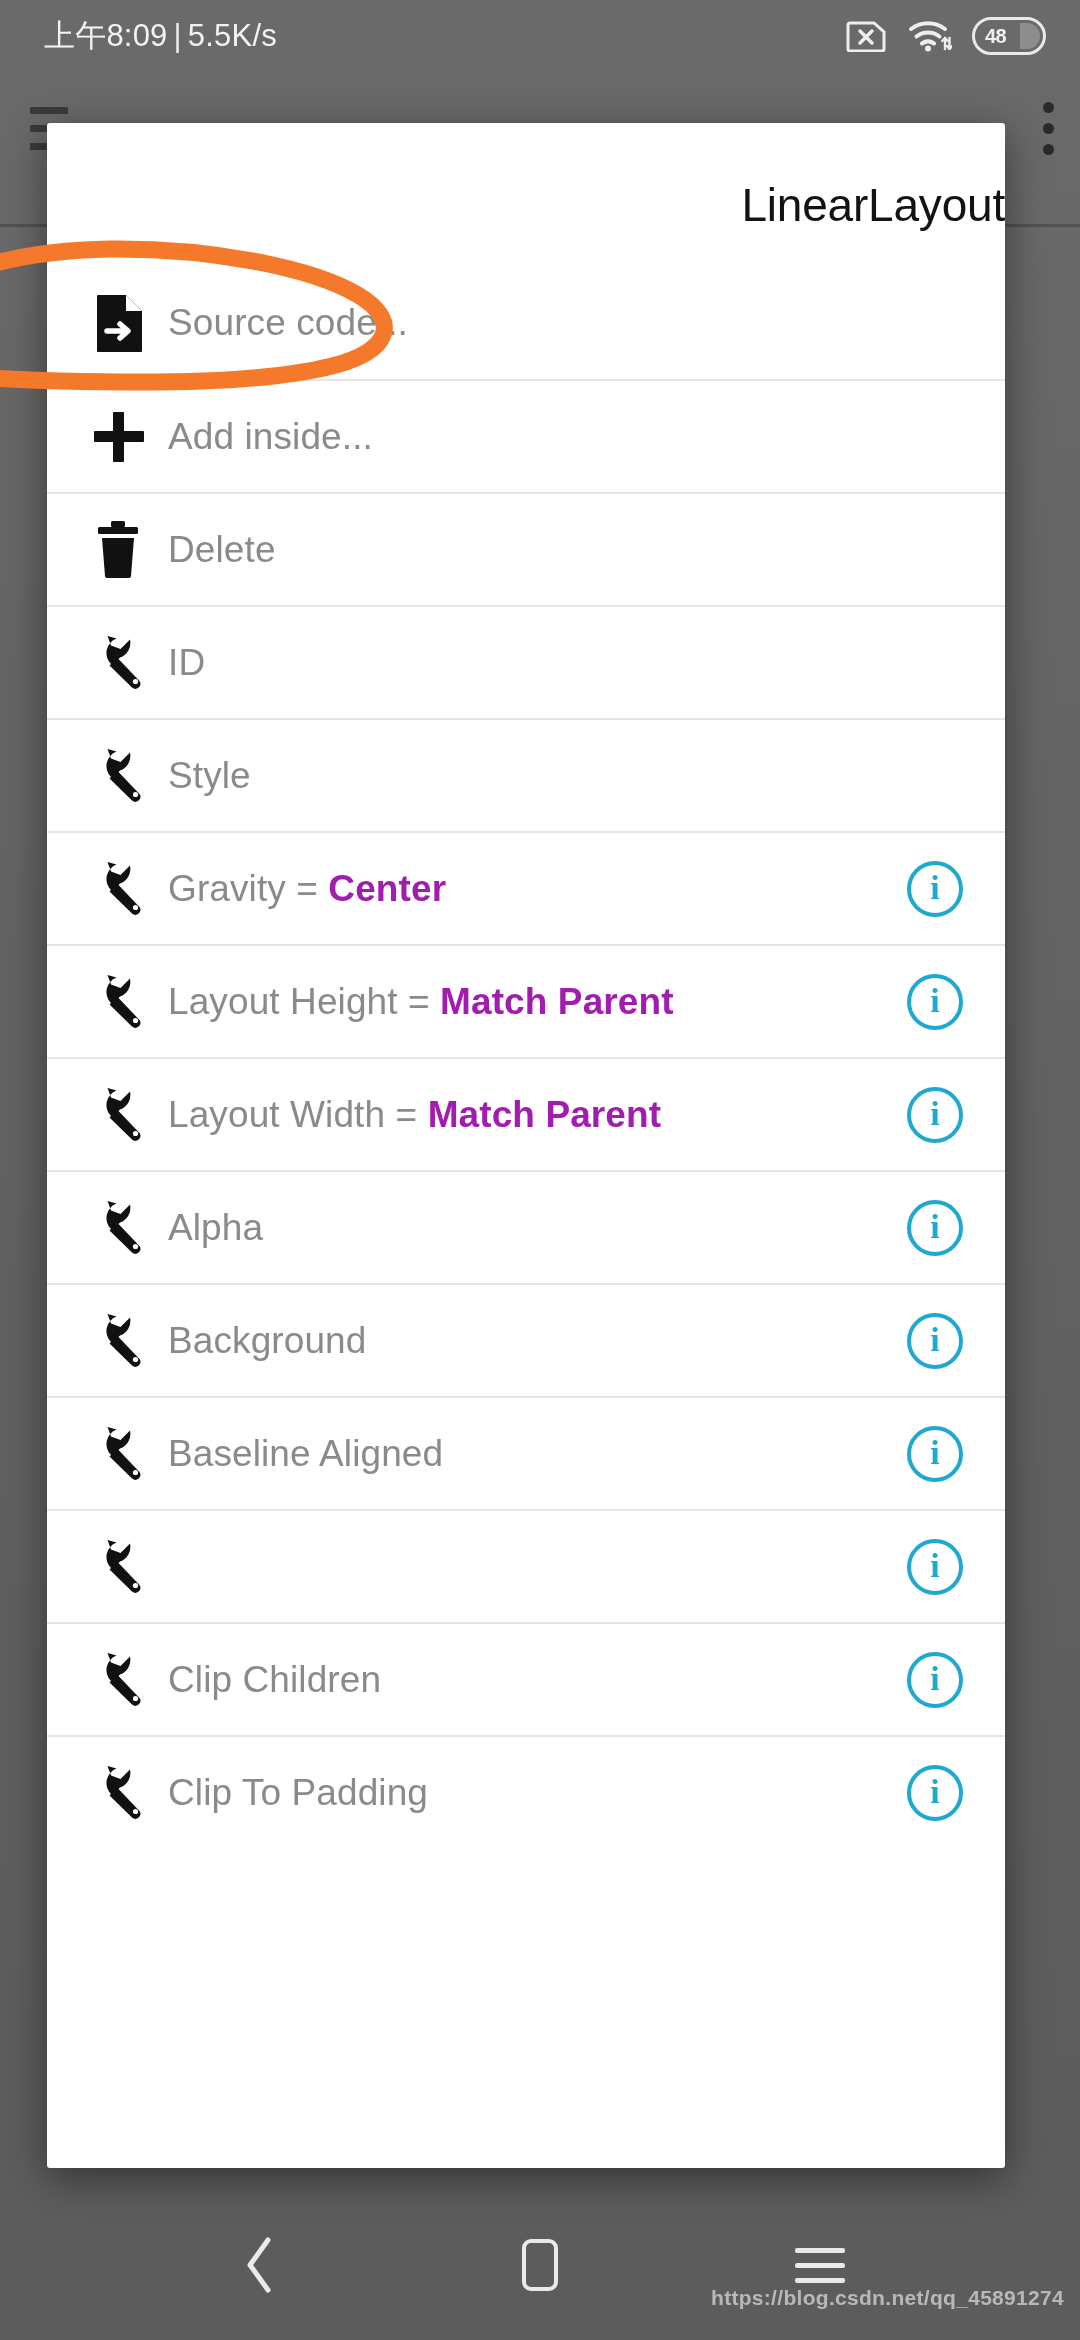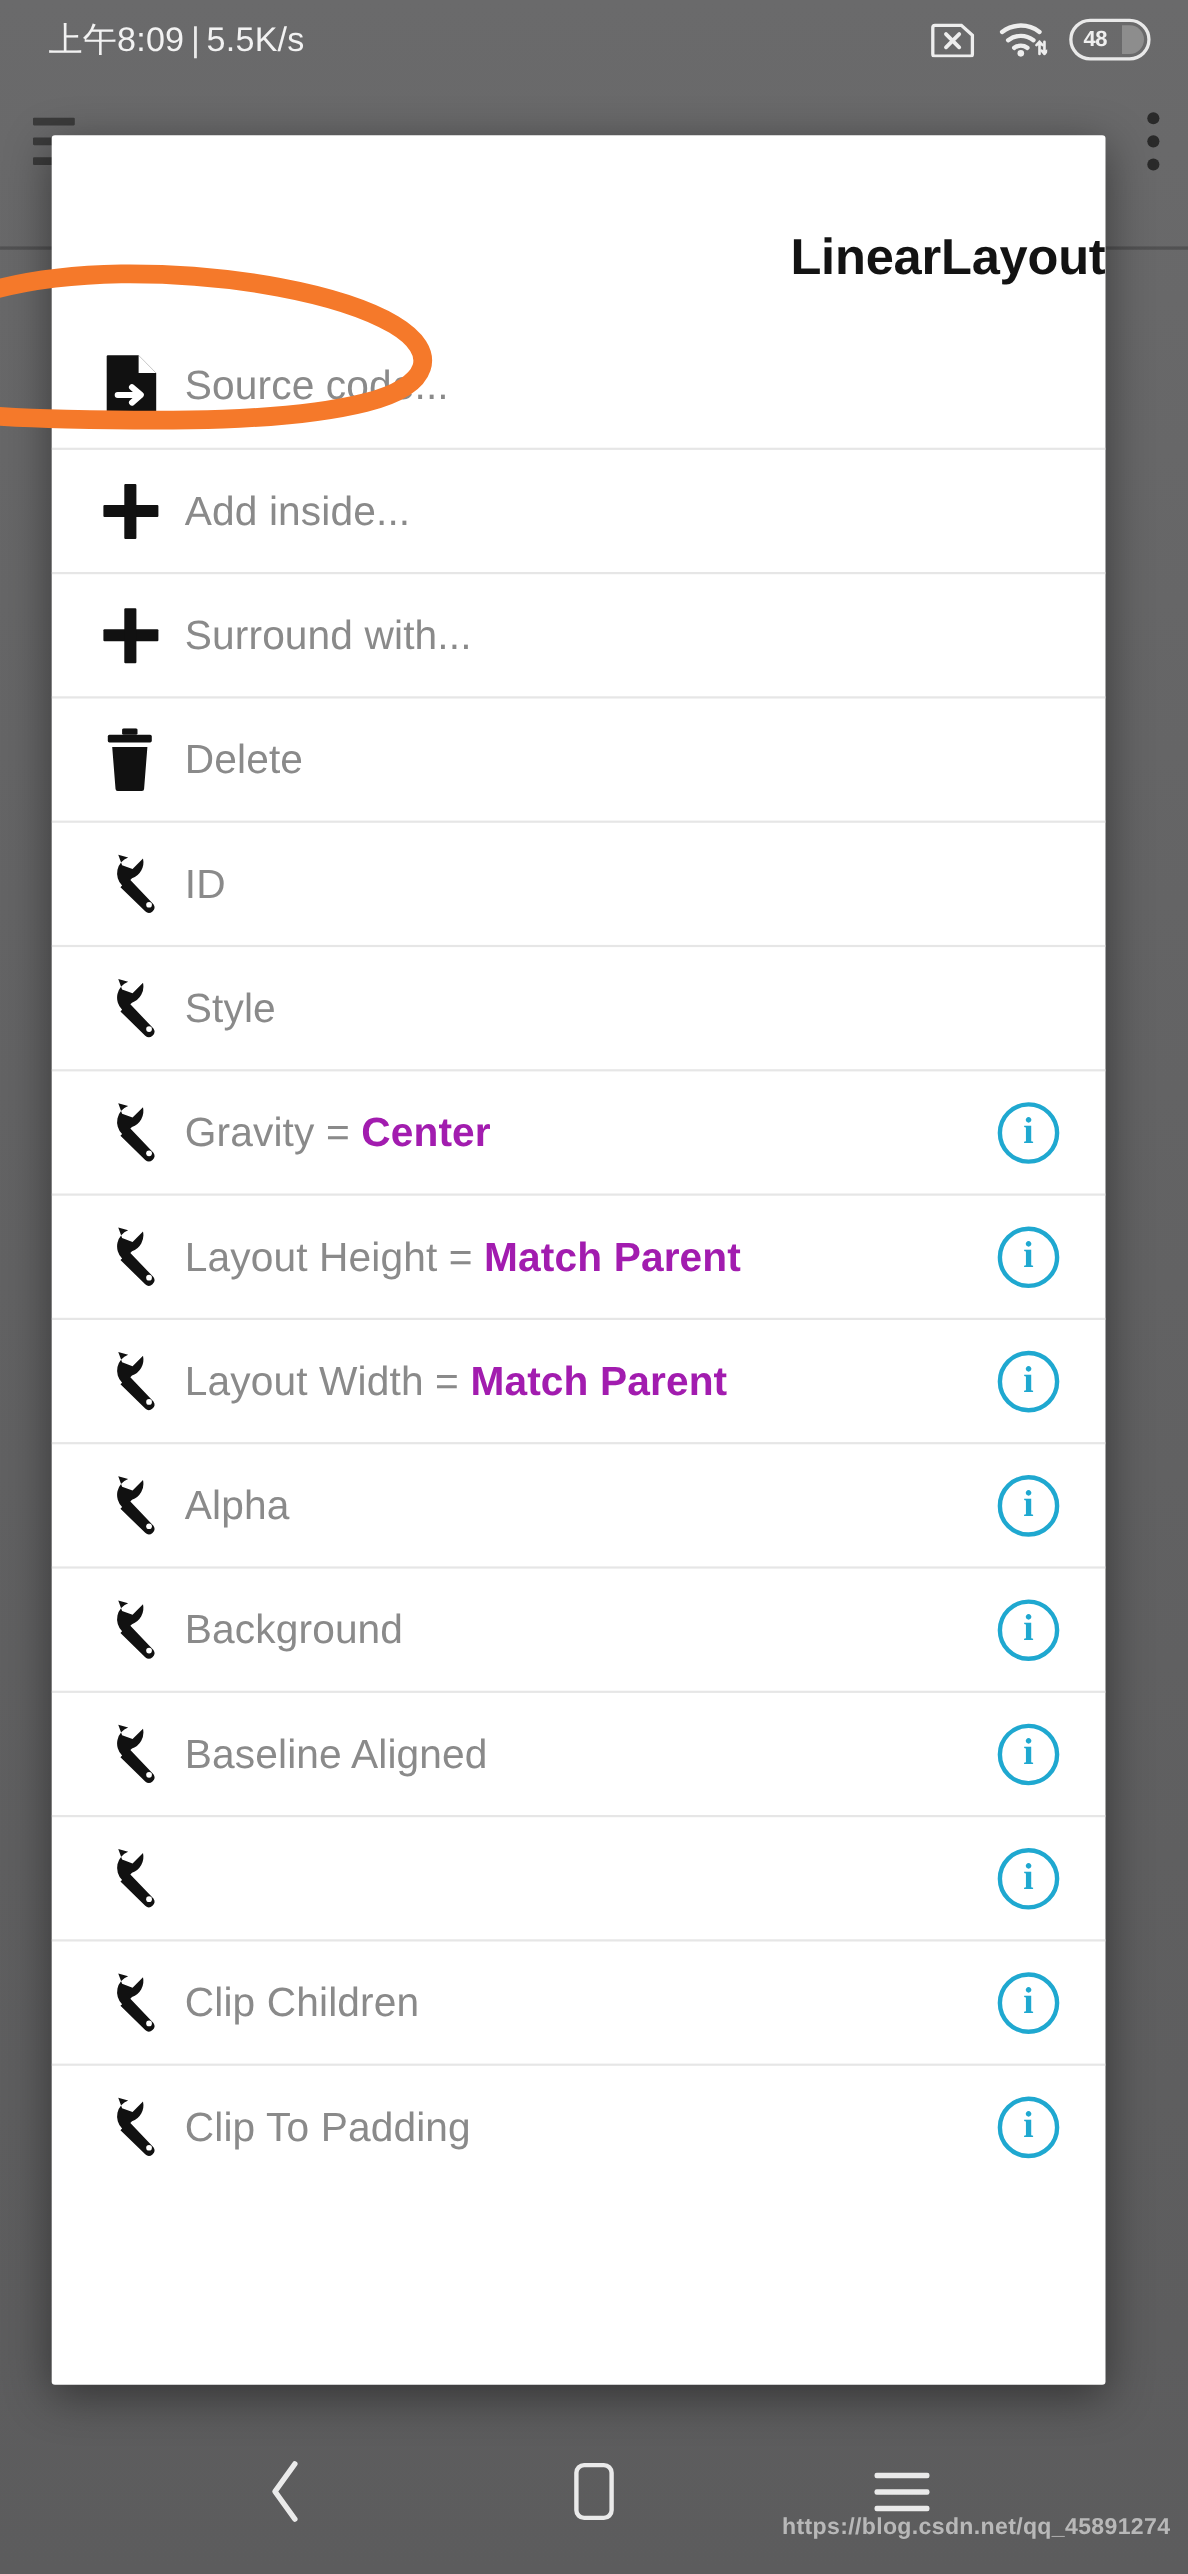--- a/index.html
+++ b/index.html
@@ -64,24 +64,23 @@
   
   #dialog {
     position:absolute; left:47px; top:123px;
     width:958px; height:2045px;
     background:#ffffff;
     border-radius:3px;
     box-shadow:0 10px 42px rgba(0,0,0,.45);
     overflow:hidden;
   }
   #dialog-title {
-    font-size:46px; font-weight:700; color:#131313;
+    font-size:46px; font-weight:400; color:#131313;
     padding:55px 0 34px 47px;
     letter-spacing:-0.2px;
-    margin-top:28px;
   }
   .row {
     position:relative;
     height:113px;
     display:flex; align-items:center;
     padding-left:47px; padding-right:40px;
     border-top:2px solid #e6e6e6;
   }
   .row.first { border-top:none; }
   .row .ic {
@@ -210,26 +209,20 @@
           <span class="label">Source code...</span>
         </div>
         <div class="row">
           <span class="ic">
             <span class="ico-plus"></span>
           </span>
           <span class="label">Add inside...</span>
         </div>
         <div class="row">
           <span class="ic">
-            <span class="ico-plus"></span>
-          </span>
-          <span class="label">Surround with...</span>
-        </div>
-        <div class="row">
-          <span class="ic">
             <svg width="48" height="58" viewBox="0 0 48 58">
               <rect x="4" y="6" width="40" height="7" rx="1.5" fill="#111"></rect>
               <rect x="17" y="0" width="14" height="6" rx="1.5" fill="#111"></rect>
               <path d="M8 17 h32 l-3 38 a2 2 0 0 1 -2 2 H13 a2 2 0 0 1 -2 -2 z" fill="#111"></path>
             </svg>
           </span>
           <span class="label">Delete</span>
         </div>
         <div class="row">
           <span class="ic">

